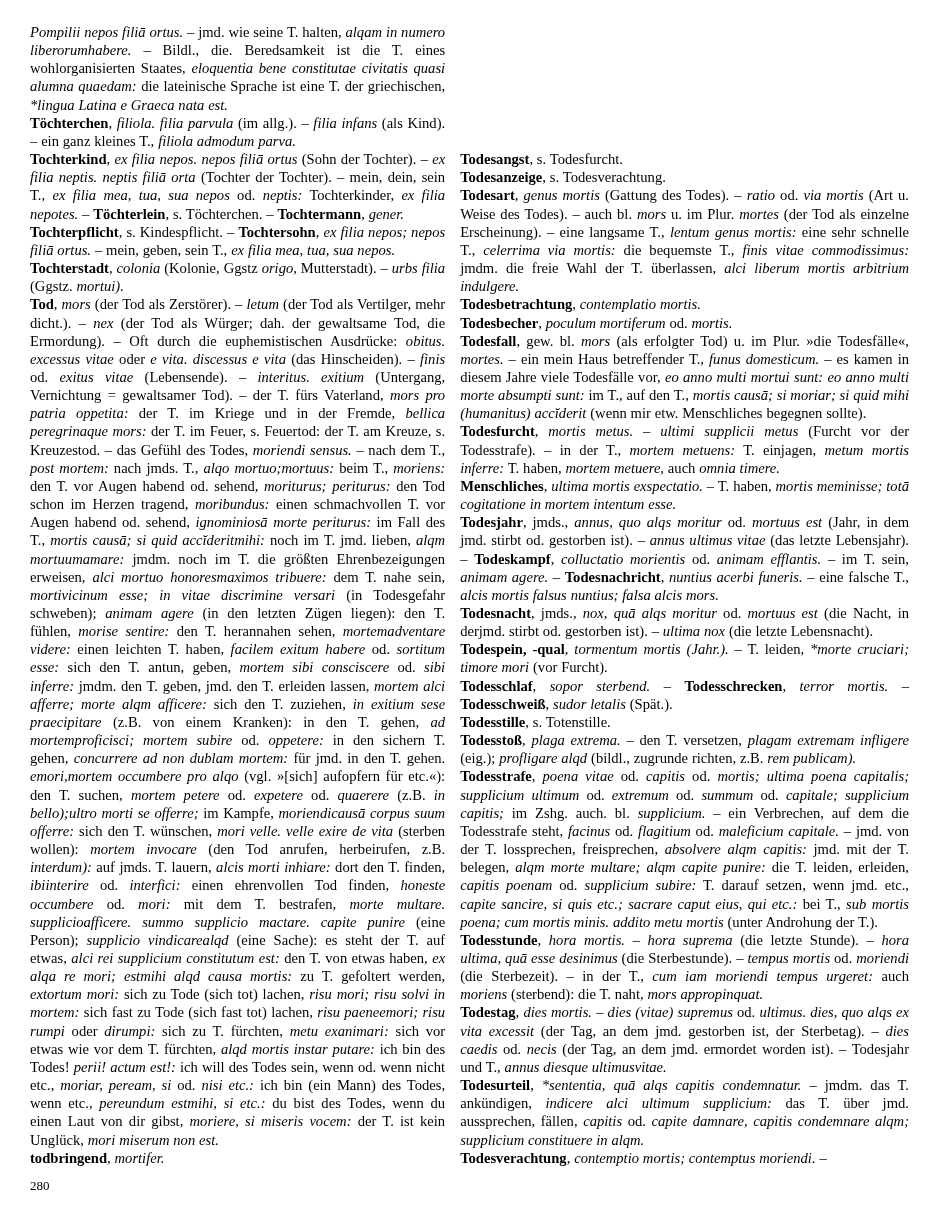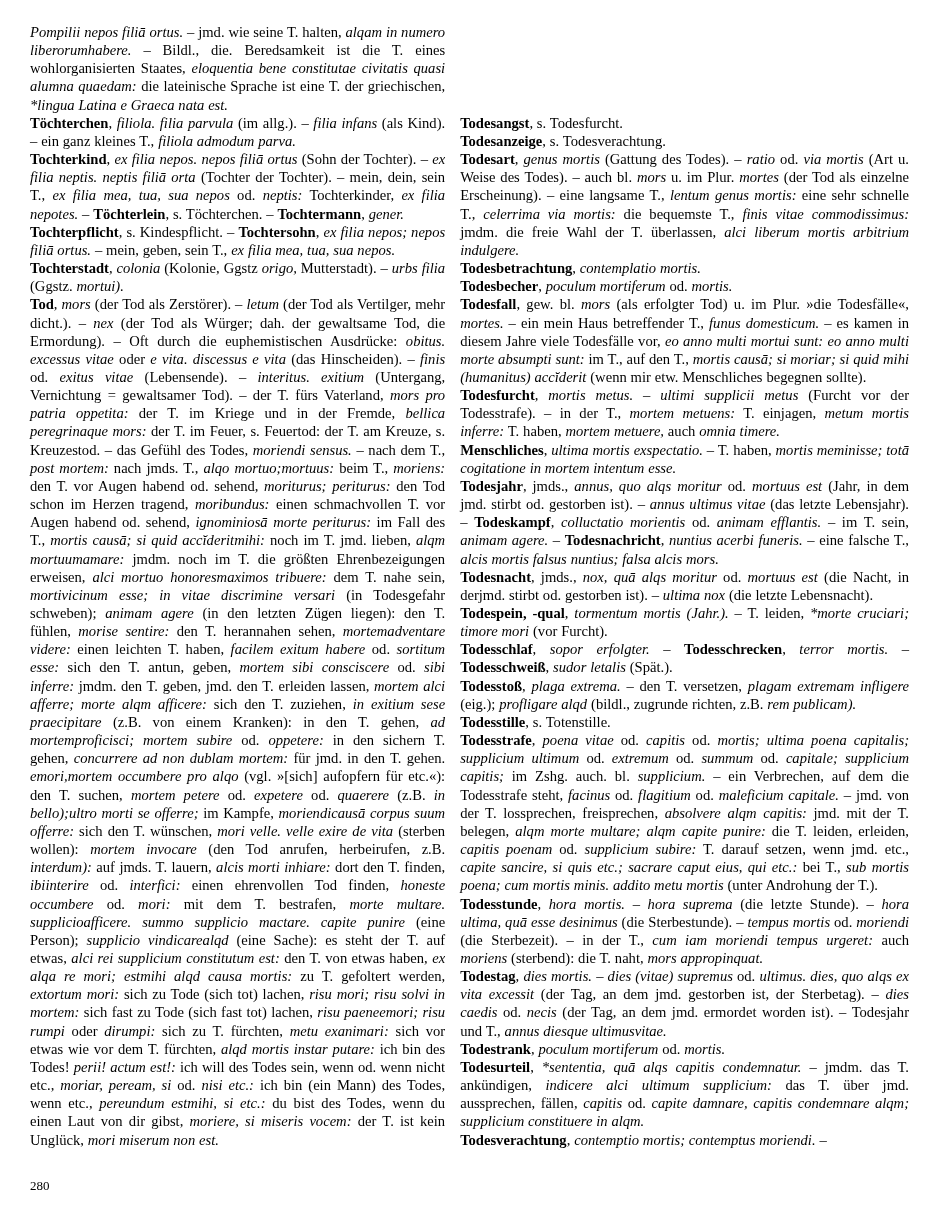--- a/index.html
+++ b/index.html
@@ -49,38 +49,38 @@
 
 <div class="page">
   <div class="columns">
     <div class="column col-left">
         <p class="entry"><span class="seg-i">Pompilii nepos filiā ortus.</span><span> – jmd. wie seine T. halten, </span><span class="seg-i">alqam in numero liberorumhabere.</span><span> – Bildl., die. Beredsamkeit ist die T. eines wohlorganisierten Staates, </span><span class="seg-i">eloquentia bene constitutae civitatis quasi alumna quaedam:</span><span> die lateinische Sprache ist eine T. der griechischen, </span><span class="seg-i">*lingua Latina e Graeca nata est.</span></p>
         <p class="entry"><span class="seg-b">Töchterchen</span><span>, </span><span class="seg-i">filiola. filia parvula</span><span> (im allg.). – </span><span class="seg-i">filia infans</span><span> (als Kind). – ein ganz kleines T., </span><span class="seg-i">filiola admodum parva.</span></p>
         <p class="entry"><span class="seg-b">Tochterkind</span><span>, </span><span class="seg-i">ex filia nepos. nepos filiā ortus</span><span> (Sohn der Tochter). – </span><span class="seg-i">ex filia neptis. neptis filiā orta</span><span> (Tochter der Tochter). – mein, dein, sein T., </span><span class="seg-i">ex filia mea, tua, sua nepos</span><span> od. </span><span class="seg-i">neptis:</span><span> Tochterkinder, </span><span class="seg-i">ex filia nepotes.</span><span> – </span><span class="seg-b">Töchterlein</span><span>, s. Töchterchen. – </span><span class="seg-b">Tochtermann</span><span>, </span><span class="seg-i">gener.</span></p>
         <p class="entry"><span class="seg-b">Tochterpflicht</span><span>, s. Kindespflicht. – </span><span class="seg-b">Tochtersohn</span><span>, </span><span class="seg-i">ex filia nepos; nepos filiā ortus.</span><span> – mein, geben, sein T., </span><span class="seg-i">ex filia mea, tua, sua nepos.</span></p>
         <p class="entry"><span class="seg-b">Tochterstadt</span><span>, </span><span class="seg-i">colonia</span><span> (Kolonie, Ggstz </span><span class="seg-i">origo,</span><span> Mutterstadt). – </span><span class="seg-i">urbs filia</span><span> (Ggstz. </span><span class="seg-i">mortui).</span></p>
         <p class="entry"><span class="seg-b">Tod</span><span>, </span><span class="seg-i">mors</span><span> (der Tod als Zerstörer). – </span><span class="seg-i">letum</span><span> (der Tod als Vertilger, mehr dicht.). – </span><span class="seg-i">nex</span><span> (der Tod als Würger; dah. der gewaltsame Tod, die Ermordung). – Oft durch die euphemistischen Ausdrücke: </span><span class="seg-i">obitus. excessus vitae</span><span> oder </span><span class="seg-i">e vita. discessus e vita</span><span> (das Hinscheiden). – </span><span class="seg-i">finis</span><span> od. </span><span class="seg-i">exitus vitae</span><span> (Lebensende). – </span><span class="seg-i">interitus. exitium</span><span> (Untergang, Vernichtung = gewaltsamer Tod). – der T. fürs Vaterland, </span><span class="seg-i">mors pro patria oppetita:</span><span> der T. im Kriege und in der Fremde, </span><span class="seg-i">bellica peregrinaque mors:</span><span> der T. im Feuer, s. Feuertod: der T. am Kreuze, s. Kreuzestod. – das Gefühl des Todes, </span><span class="seg-i">moriendi sensus.</span><span> – nach dem T., </span><span class="seg-i">post mortem:</span><span> nach jmds. T., </span><span class="seg-i">alqo mortuo;mortuus:</span><span> beim T., </span><span class="seg-i">moriens:</span><span> den T. vor Augen habend od. sehend, </span><span class="seg-i">moriturus; periturus:</span><span> den Tod schon im Herzen tragend, </span><span class="seg-i">moribundus:</span><span> einen schmachvollen T. vor Augen habend od. sehend, </span><span class="seg-i">ignominiosā morte periturus:</span><span> im Fall des T., </span><span class="seg-i">mortis causā; si quid accĭderitmihi:</span><span> noch im T. jmd. lieben, </span><span class="seg-i">alqm mortuumamare:</span><span> jmdm. noch im T. die größten Ehrenbezeigungen erweisen, </span><span class="seg-i">alci mortuo honoresmaximos tribuere:</span><span> dem T. nahe sein, </span><span class="seg-i">mortivicinum esse; in vitae discrimine versari</span><span> (in Todesgefahr schweben); </span><span class="seg-i">animam agere</span><span> (in den letzten Zügen liegen): den T. fühlen, </span><span class="seg-i">morise sentire:</span><span> den T. herannahen sehen, </span><span class="seg-i">mortemadventare videre:</span><span> einen leichten T. haben, </span><span class="seg-i">facilem exitum habere</span><span> od. </span><span class="seg-i">sortitum esse:</span><span> sich den T. antun, geben, </span><span class="seg-i">mortem sibi consciscere</span><span> od. </span><span class="seg-i">sibi inferre:</span><span> jmdm. den T. geben, jmd. den T. erleiden lassen, </span><span class="seg-i">mortem alci afferre; morte alqm afficere:</span><span> sich den T. zuziehen, </span><span class="seg-i">in exitium sese praecipitare</span><span> (z.B. von einem Kranken): in den T. gehen, </span><span class="seg-i">ad mortemproficisci; mortem subire</span><span> od. </span><span class="seg-i">oppetere:</span><span> in den sichern T. gehen, </span><span class="seg-i">concurrere ad non dublam mortem:</span><span> für jmd. in den T. gehen. </span><span class="seg-i">emori,mortem occumbere pro alqo</span><span> (vgl. »[sich] aufopfern für etc.«): den T. suchen, </span><span class="seg-i">mortem petere</span><span> od. </span><span class="seg-i">expetere</span><span> od. </span><span class="seg-i">quaerere</span><span> (z.B. </span><span class="seg-i">in bello);ultro morti se offerre;</span><span> im Kampfe, </span><span class="seg-i">moriendicausā corpus suum offerre:</span><span> sich den T. wünschen, </span><span class="seg-i">mori velle. velle exire de vita</span><span> (sterben wollen): </span><span class="seg-i">mortem invocare</span><span> (den Tod anrufen, herbeirufen, z.B. </span><span class="seg-i">interdum):</span><span> auf jmds. T. lauern, </span><span class="seg-i">alcis morti inhiare:</span><span> dort den T. finden, </span><span class="seg-i">ibiinterire</span><span> od. </span><span class="seg-i">interfici:</span><span> einen ehrenvollen Tod finden, </span><span class="seg-i">honeste occumbere</span><span> od. </span><span class="seg-i">mori:</span><span> mit dem T. bestrafen, </span><span class="seg-i">morte multare. supplicioafficere. summo supplicio mactare. capite punire</span><span> (eine Person); </span><span class="seg-i">supplicio vindicarealqd</span><span> (eine Sache): es steht der T. auf etwas, </span><span class="seg-i">alci rei supplicium constitutum est:</span><span> den T. von etwas haben, </span><span class="seg-i">ex alqa re mori; estmihi alqd causa mortis:</span><span> zu T. gefoltert werden, </span><span class="seg-i">extortum mori:</span><span> sich zu Tode (sich tot) lachen, </span><span class="seg-i">risu mori; risu solvi in mortem:</span><span> sich fast zu Tode (sich fast tot) lachen, </span><span class="seg-i">risu paeneemori; risu rumpi</span><span> oder </span><span class="seg-i">dirumpi:</span><span> sich zu T. fürchten, </span><span class="seg-i">metu exanimari:</span><span> sich vor etwas wie vor dem T. fürchten, </span><span class="seg-i">alqd mortis instar putare:</span><span> ich bin des Todes! </span><span class="seg-i">perii! actum est!:</span><span> ich will des Todes sein, wenn od. wenn nicht etc., </span><span class="seg-i">moriar, peream, si</span><span> od. </span><span class="seg-i">nisi etc.:</span><span> ich bin (ein Mann) des Todes, wenn etc., </span><span class="seg-i">pereundum estmihi, si etc.:</span><span> du bist des Todes, wenn du einen Laut von dir gibst, </span><span class="seg-i">moriere, si miseris vocem:</span><span> der T. ist kein Unglück, </span><span class="seg-i">mori miserum non est.</span></p>
+        <p class="entry"><span class="seg-b">todbringend</span><span>, </span><span class="seg-i">mortifer.</span></p>
       </div>
     <div class="column col-right">
         <p class="entry"><span class="seg-b">Todesangst</span><span>, s. Todesfurcht.</span></p>
         <p class="entry"><span class="seg-b">Todesanzeige</span><span>, s. Todesverachtung.</span></p>
         <p class="entry"><span class="seg-b">Todesart</span><span>, </span><span class="seg-i">genus mortis</span><span> (Gattung des Todes). – </span><span class="seg-i">ratio</span><span> od. </span><span class="seg-i">via mortis</span><span> (Art u. Weise des Todes). – auch bl. </span><span class="seg-i">mors</span><span> u. im Plur. </span><span class="seg-i">mortes</span><span> (der Tod als einzelne Erscheinung). – eine langsame T., </span><span class="seg-i">lentum genus mortis:</span><span> eine sehr schnelle T., </span><span class="seg-i">celerrima via mortis:</span><span> die bequemste T., </span><span class="seg-i">finis vitae commodissimus:</span><span> jmdm. die freie Wahl der T. überlassen, </span><span class="seg-i">alci liberum mortis arbitrium indulgere.</span></p>
         <p class="entry"><span class="seg-b">Todesbetrachtung</span><span>, </span><span class="seg-i">contemplatio mortis.</span></p>
         <p class="entry"><span class="seg-b">Todesbecher</span><span>, </span><span class="seg-i">poculum mortiferum</span><span> od. </span><span class="seg-i">mortis.</span></p>
         <p class="entry"><span class="seg-b">Todesfall</span><span>, gew. bl. </span><span class="seg-i">mors</span><span> (als erfolgter Tod) u. im Plur. »die Todesfälle«, </span><span class="seg-i">mortes.</span><span> – ein mein Haus betreffender T., </span><span class="seg-i">funus domesticum.</span><span> – es kamen in diesem Jahre viele Todesfälle vor, </span><span class="seg-i">eo anno multi mortui sunt: eo anno multi morte absumpti sunt:</span><span> im T., auf den T., </span><span class="seg-i">mortis causā; si moriar; si quid mihi (humanitus) accĭderit</span><span> (wenn mir etw. Menschliches begegnen sollte).</span></p>
         <p class="entry"><span class="seg-b">Todesfurcht</span><span>, </span><span class="seg-i">mortis metus.</span><span> – </span><span class="seg-i">ultimi supplicii metus</span><span> (Furcht vor der Todesstrafe). – in der T., </span><span class="seg-i">mortem metuens:</span><span> T. einjagen, </span><span class="seg-i">metum mortis inferre:</span><span> T. haben, </span><span class="seg-i">mortem metuere,</span><span> auch </span><span class="seg-i">omnia timere.</span></p>
         <p class="entry"><span class="seg-b">Menschliches</span><span>, </span><span class="seg-i">ultima mortis exspectatio.</span><span> – T. haben, </span><span class="seg-i">mortis meminisse; totā cogitatione in mortem intentum esse.</span></p>
         <p class="entry"><span class="seg-b">Todesjahr</span><span>, jmds., </span><span class="seg-i">annus, quo alqs moritur</span><span> od. </span><span class="seg-i">mortuus est</span><span> (Jahr, in dem jmd. stirbt od. gestorben ist). – </span><span class="seg-i">annus ultimus vitae</span><span> (das letzte Lebensjahr). – </span><span class="seg-b">Todeskampf</span><span>, </span><span class="seg-i">colluctatio morientis</span><span> od. </span><span class="seg-i">animam efflantis.</span><span> – im T. sein, </span><span class="seg-i">animam agere.</span><span> – </span><span class="seg-b">Todesnachricht</span><span>, </span><span class="seg-i">nuntius acerbi funeris.</span><span> – eine falsche T., </span><span class="seg-i">alcis mortis falsus nuntius; falsa alcis mors.</span></p>
         <p class="entry"><span class="seg-b">Todesnacht</span><span>, jmds., </span><span class="seg-i">nox, quā alqs moritur</span><span> od. </span><span class="seg-i">mortuus est</span><span> (die Nacht, in derjmd. stirbt od. gestorben ist). – </span><span class="seg-i">ultima nox</span><span> (die letzte Lebensnacht).</span></p>
         <p class="entry"><span class="seg-b">Todespein, -qual</span><span>, </span><span class="seg-i">tormentum mortis (Jahr.).</span><span> – T. leiden, </span><span class="seg-i">*morte cruciari; timore mori</span><span> (vor Furcht).</span></p>
-        <p class="entry"><span class="seg-b">Todesschlaf</span><span>, </span><span class="seg-i">sopor erfolgter.</span><span> – </span><span class="seg-b">Todesschrecken</span><span>, </span><span class="seg-i">terror mortis.</span><span> – </span><span class="seg-b">Todesschweiß</span><span>, </span><span class="seg-i">sudor letalis</span><span> (Spät.).</span></p>
+        <p class="entry"><span class="seg-b">Todesschlaf</span><span>, </span><span class="seg-i">sopor sterbend.</span><span> – </span><span class="seg-b">Todesschrecken</span><span>, </span><span class="seg-i">terror mortis.</span><span> – </span><span class="seg-b">Todesschweiß</span><span>, </span><span class="seg-i">sudor letalis</span><span> (Spät.).</span></p>
+        <p class="entry"><span class="seg-b">Todesstille</span><span>, s. Totenstille.</span></p>
         <p class="entry"><span class="seg-b">Todesstoß</span><span>, </span><span class="seg-i">plaga extrema.</span><span> – den T. versetzen, </span><span class="seg-i">plagam extremam infligere</span><span> (eig.); </span><span class="seg-i">profligare alqd</span><span> (bildl., zugrunde richten, z.B. </span><span class="seg-i">rem publicam).</span></p>
-        <p class="entry"><span class="seg-b">Todesstille</span><span>, s. Totenstille.</span></p>
         <p class="entry"><span class="seg-b">Todesstrafe</span><span>, </span><span class="seg-i">poena vitae</span><span> od. </span><span class="seg-i">capitis</span><span> od. </span><span class="seg-i">mortis; ultima poena capitalis; supplicium ultimum</span><span> od. </span><span class="seg-i">extremum</span><span> od. </span><span class="seg-i">summum</span><span> od. </span><span class="seg-i">capitale; supplicium capitis;</span><span> im Zshg. auch. bl. </span><span class="seg-i">supplicium.</span><span> – ein Verbrechen, auf dem die Todesstrafe steht, </span><span class="seg-i">facinus</span><span> od. </span><span class="seg-i">flagitium</span><span> od. </span><span class="seg-i">maleficium capitale.</span><span> – jmd. von der T. lossprechen, freisprechen, </span><span class="seg-i">absolvere alqm capitis:</span><span> jmd. mit der T. belegen, </span><span class="seg-i">alqm morte multare; alqm capite punire:</span><span> die T. leiden, erleiden, </span><span class="seg-i">capitis poenam</span><span> od. </span><span class="seg-i">supplicium subire:</span><span> T. darauf setzen, wenn jmd. etc., </span><span class="seg-i">capite sancire, si quis etc.; sacrare caput eius, qui etc.:</span><span> bei T., </span><span class="seg-i">sub mortis poena; cum mortis minis. addito metu mortis</span><span> (unter Androhung der T.).</span></p>
         <p class="entry"><span class="seg-b">Todesstunde</span><span>, </span><span class="seg-i">hora mortis.</span><span> – </span><span class="seg-i">hora suprema</span><span> (die letzte Stunde). – </span><span class="seg-i">hora ultima, quā esse desinimus</span><span> (die Sterbestunde). – </span><span class="seg-i">tempus mortis</span><span> od. </span><span class="seg-i">moriendi</span><span> (die Sterbezeit). – in der T., </span><span class="seg-i">cum iam moriendi tempus urgeret:</span><span> auch </span><span class="seg-i">moriens</span><span> (sterbend): die T. naht, </span><span class="seg-i">mors appropinquat.</span></p>
         <p class="entry"><span class="seg-b">Todestag</span><span>, </span><span class="seg-i">dies mortis.</span><span> – </span><span class="seg-i">dies (vitae) supremus</span><span> od. </span><span class="seg-i">ultimus. dies, quo alqs ex vita excessit</span><span> (der Tag, an dem jmd. gestorben ist, der Sterbetag). – </span><span class="seg-i">dies caedis</span><span> od. </span><span class="seg-i">necis</span><span> (der Tag, an dem jmd. ermordet worden ist). – Todesjahr und T., </span><span class="seg-i">annus diesque ultimusvitae.</span></p>
-        <p class="entry"><span class="seg-b">Todestrank</span><span>, </span><span class="seg-i">poculum mortiferum</span><span> od. </span><span class="seg-i">mortis.</span></p>
         <p class="entry"><span class="seg-b">Todesurteil</span><span>, </span><span class="seg-i">*sententia, quā alqs capitis condemnatur.</span><span> – jmdm. das T. ankündigen, </span><span class="seg-i">indicere alci ultimum supplicium:</span><span> das T. über jmd. aussprechen, fällen, </span><span class="seg-i">capitis</span><span> od. </span><span class="seg-i">capite damnare, capitis condemnare alqm; supplicium constituere in alqm.</span></p>
         <p class="entry"><span class="seg-b">Todesverachtung</span><span>, </span><span class="seg-i">contemptio mortis; contemptus moriendi.</span><span> –</span></p>
       </div>
   </div>
   <div class="page-number">280</div>
 </div>
 
 </body></html>

